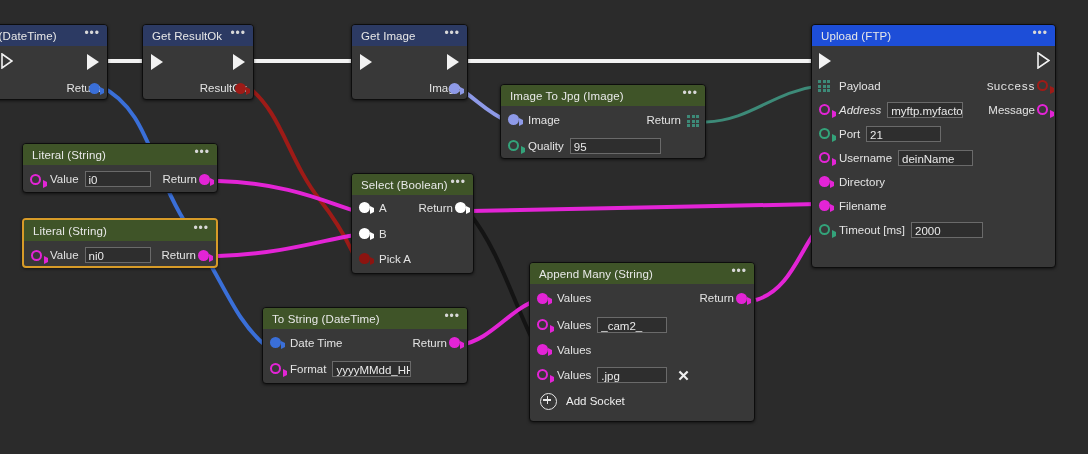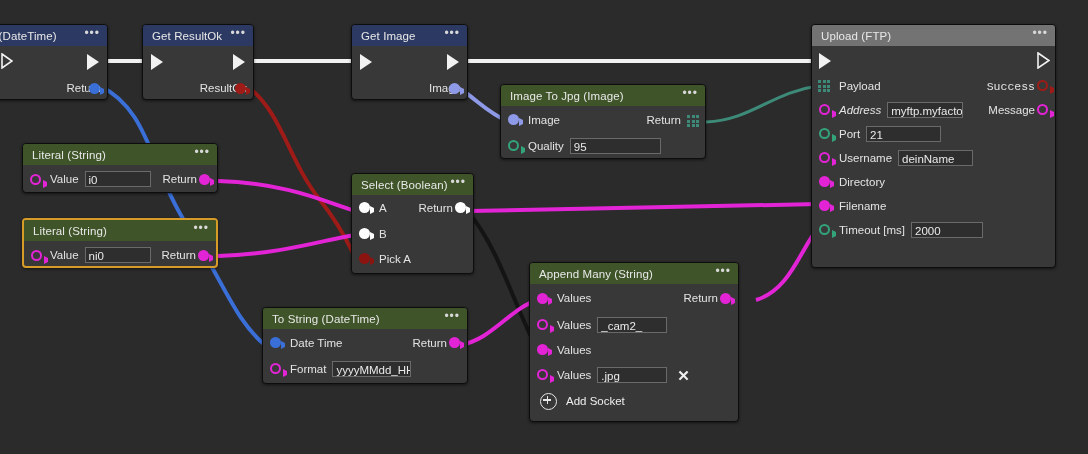--- a/index.html
+++ b/index.html
@@ -25,21 +25,21 @@
   .node.selected{border:2px solid #d79b28;}
   .node .hdr{
     height:21px;
     display:flex;align-items:center;justify-content:space-between;
     padding:0 7px 0 9px;
     font-size:11.5px;color:#e8e8e8;
     letter-spacing:.1px;
     box-sizing:border-box;
   }
   .hdr-blue{background:#2c3a63;}
-  .hdr-blue2{background:#737373;}
+  .hdr-blue2{background:#1d4ed8;}
   .hdr-green{background:#3f5428;}
   .dots{color:#d8d8d8;font-size:12px;letter-spacing:1px;line-height:5px;padding-bottom:5px;}
   .body{padding:0;}
 
   .exec-row{height:30px;position:relative;}
   .exec{
     position:absolute;top:8px;width:0;height:0;
     border-top:8px solid transparent;border-bottom:8px solid transparent;
   }
   .exec-fill{border-left:12px solid #f2f2f2;}
@@ -314,21 +314,21 @@
       <div class="row" style="height:26px;">
         <span class="port pin p-ring c-magenta" style="top:7px;">
             <i class="nub"></i>
           </span>
         <span class="lbl" style="margin-left:27px;">Format</span>
         <span class="val" style="width:79px;">yyyyMMdd_HH</span>
       </div>
     </div>
   </div>
 
-  <div class="node" style="left:529px;top:262px;width:210px;height:160px;">
+  <div class="node" style="left:529px;top:262px;width:226px;height:160px;">
     <div class="hdr hdr-green">
       <span>Append Many (String)</span>
       <span class="dots">•••</span>
     </div>
     <div class="body">
       <div class="row" style="height:28px;">
         <span class="port pin p-fill c-magenta" style="top:9px;background:currentColor;">
             <i class="nub"></i>
           </span>
         <span class="lbl" style="margin-left:27px;">Values</span>

